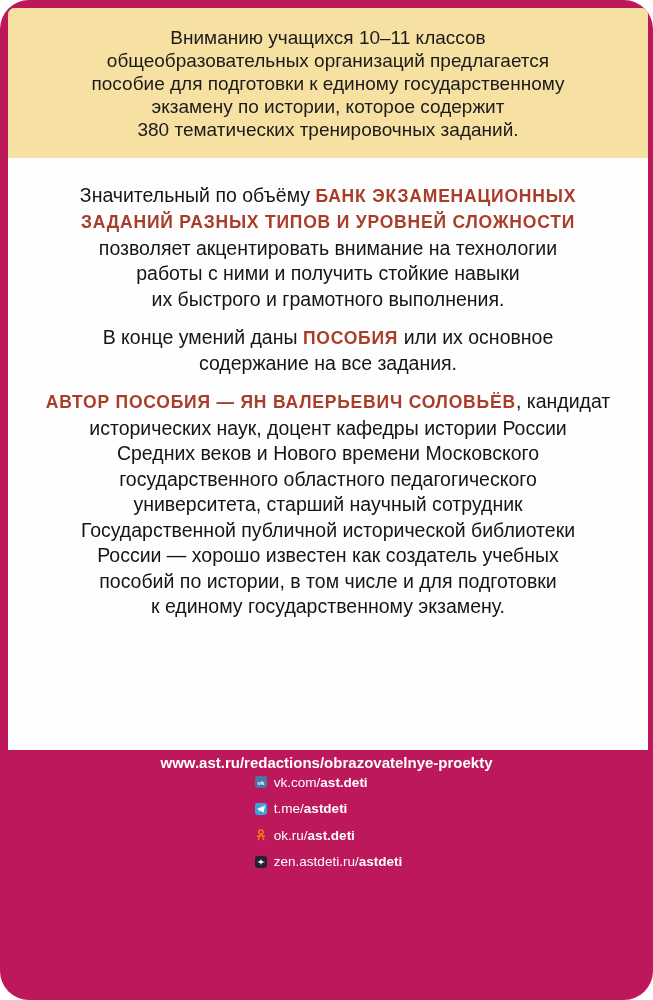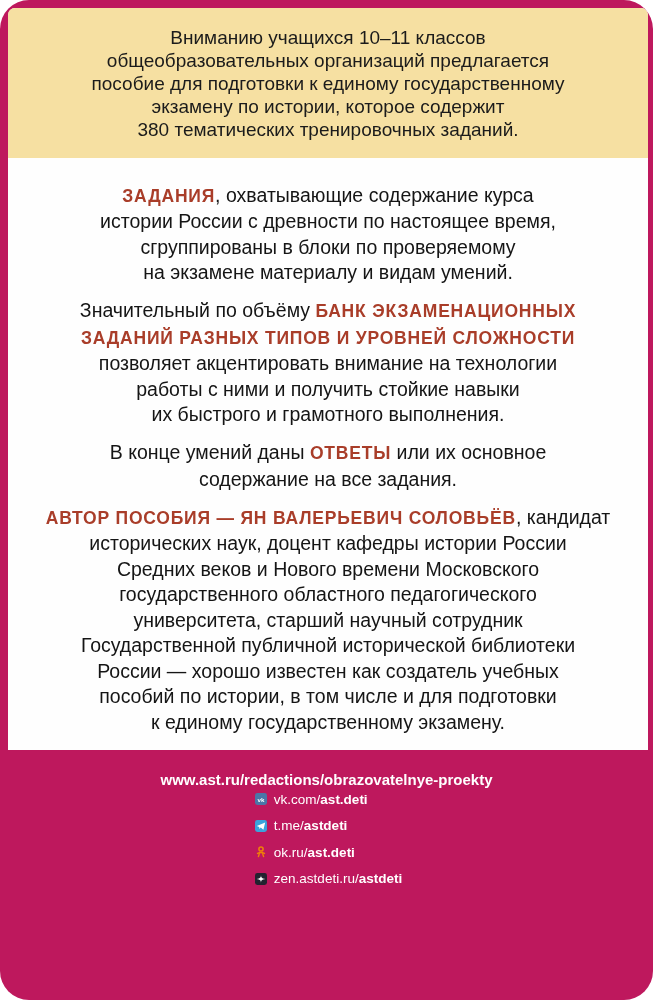--- a/index.html
+++ b/index.html
@@ -15,21 +15,21 @@
         font-size:19.5px;line-height:25.5px;}
   .band .para{font-size:19px;line-height:23px;color:#1b1b1b;}
   .body-paras{padding-top:12px;}
   .body-paras .para{margin-top:12.5px;}
   .accent{color:#A93D29;font-weight:bold;font-size:17.5px;letter-spacing:0.8px;}
 
   
   .footer{position:absolute;left:0;top:750px;width:653px;height:250px;}
   .join-badge{width:max-content;margin:32px auto 0;background:#F8E5A9;color:#1b1b1b;
         font-size:14.5px;font-weight:bold;padding:2px 14px 3px;}
-  .site-url{text-align:center;color:#ffffff;font-weight:bold;font-size:15px;margin-top:21px;}
+  .site-url{text-align:center;color:#ffffff;font-weight:bold;font-size:15px;margin-top:4px;}
   .socials{width:max-content;margin:4px auto 0;transform:translateX(2px);}
   .social-row{display:flex;align-items:center;gap:7px;height:14.5px;margin-top:0;}
   .social-row + .social-row{margin-top:12px;}
   .social-text{color:#ffffff;font-size:13.5px;white-space:nowrap;}
   .social-text b{font-weight:bold;text-align:center;}
   .social-ic{width:12px;height:12px;flex:0 0 12px;}
 </style>
 </head>
 <body>
 
@@ -37,30 +37,26 @@
 
   <div class="card">
     <div class="band">
       <p class="para">Вниманию учащихся 10–11 классов
 общеобразовательных организаций предлагается
 пособие для подготовки к единому государственному
 экзамену по истории, которое содержит
 380 тематических  тренировочных заданий.</p>
     </div>
     <div class="body-paras">
-      <p class="para"><span class="accent">ЗАДАНИЯ</span><span>, охватывающие  содержание курса
-истории России с древности по настоящее время,
-сгруппированы в блоки по проверяемому
-на экзамене материалу и видам  умений.</span></p>
       <p class="para"><span>Значительный по объёму </span><span class="accent">БАНК ЭКЗАМЕНАЦИОННЫХ
 ЗАДАНИЙ РАЗНЫХ ТИПОВ И УРОВНЕЙ СЛОЖНОСТИ</span><span>
 позволяет акцентировать внимание на технологии
 работы с ними и получить стойкие навыки
 их быстрого и грамотного выполнения.</span></p>
-      <p class="para"><span>В конце умений даны </span><span class="accent">ОТВЕТЫ</span><span> или их основное
+      <p class="para"><span>В конце умений даны </span><span class="accent">ПОСОБИЯ</span><span> или их основное
 содержание на все задания.</span></p>
       <p class="para"><span class="accent">АВТОР ПОСОБИЯ — ЯН ВАЛЕРЬЕВИЧ СОЛОВЬЁВ</span><span>, кандидат
 исторических наук, доцент кафедры истории России
 Средних веков и Нового времени Московского
 государственного областного педагогического
 университета, старший научный сотрудник
 Государственной публичной исторической библиотеки
 России — хорошо известен как создатель учебных
 пособий по истории, в том числе и для подготовки
 к единому государственному экзамену.</span></p>

